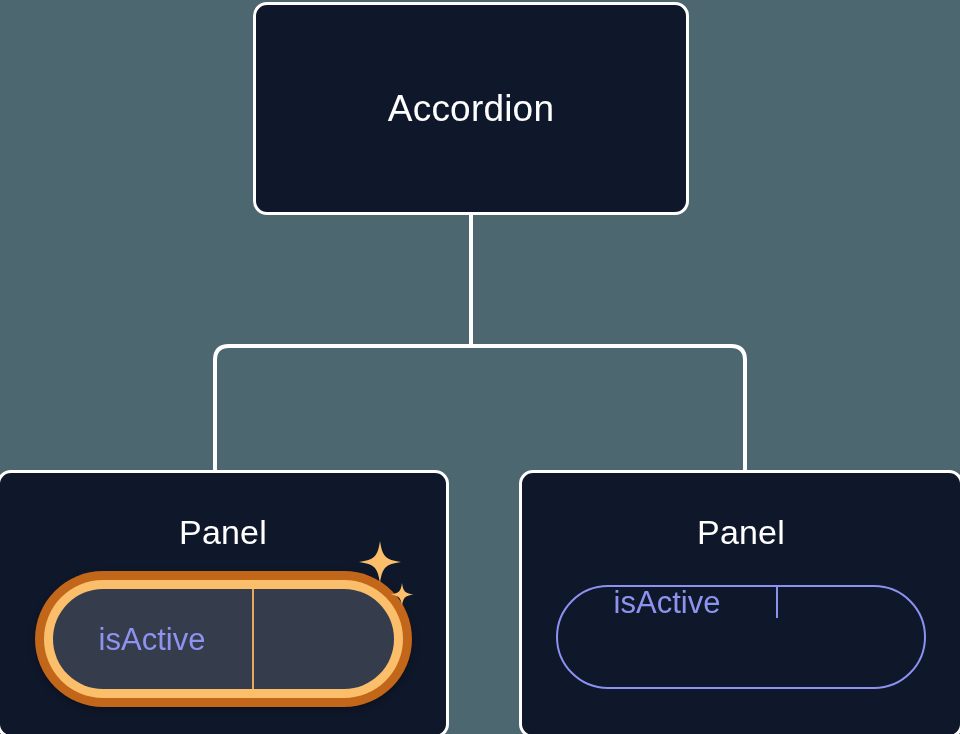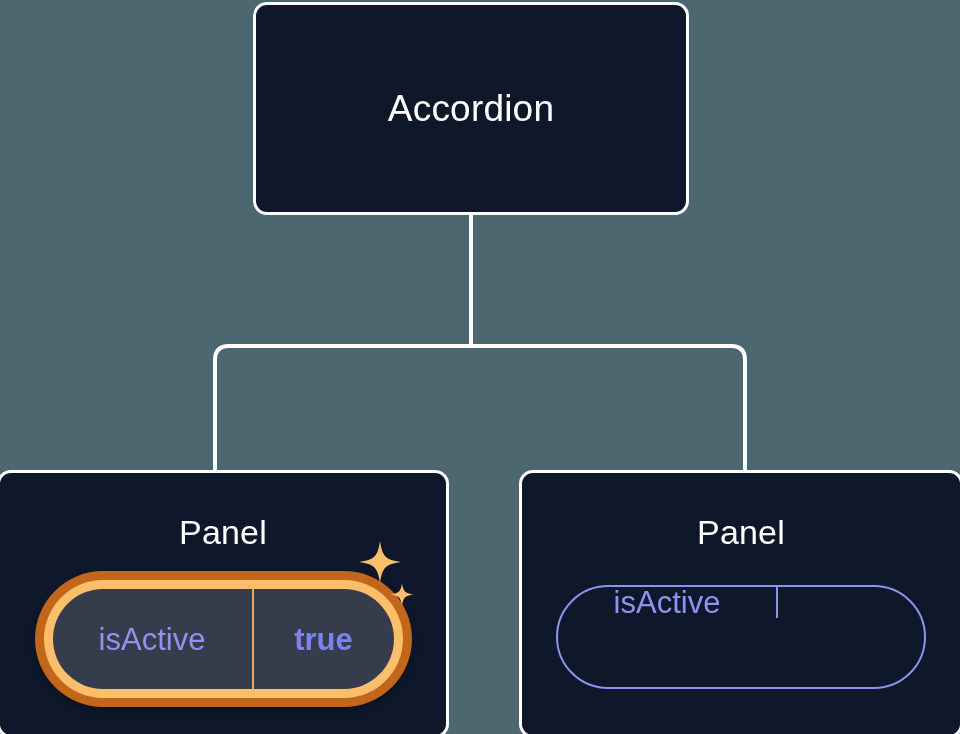--- a/index.html
+++ b/index.html
@@ -194,21 +194,20 @@
     <div class="panel-inner">
       <div class="panel-title-wrap">
         <span class="node-title">Panel</span>
       </div>
 
       <div class="pill-area">
         <div class="pill pill-highlight">
           <div class="pill-ring">
             <div class="pill-core">
               <span class="pill-key">isActive</span>
-              <span class="pill-val">true</span>
             </div>
           </div>
         </div>
 
         <svg class="sparkles" viewBox="0 0 64 74" aria-hidden="true">
           <path fill="#fbbe6a" d="M25 2 C27.4 17.6 30.4 20.6 46 23 C30.4 25.4 27.4 28.4 25 44 C22.6 28.4 19.6 25.4 4 23 C19.6 20.6 22.6 17.6 25 2 Z"></path>
           <path fill="#fbbe6a" d="M47 44 C48.3 52.5 49.9 54.1 58.4 55.4 C49.9 56.7 48.3 58.3 47 66.8 C45.7 58.3 44.1 56.7 35.6 55.4 C44.1 54.1 45.7 52.5 47 44 Z"></path>
         </svg>
       </div>
     </div>

